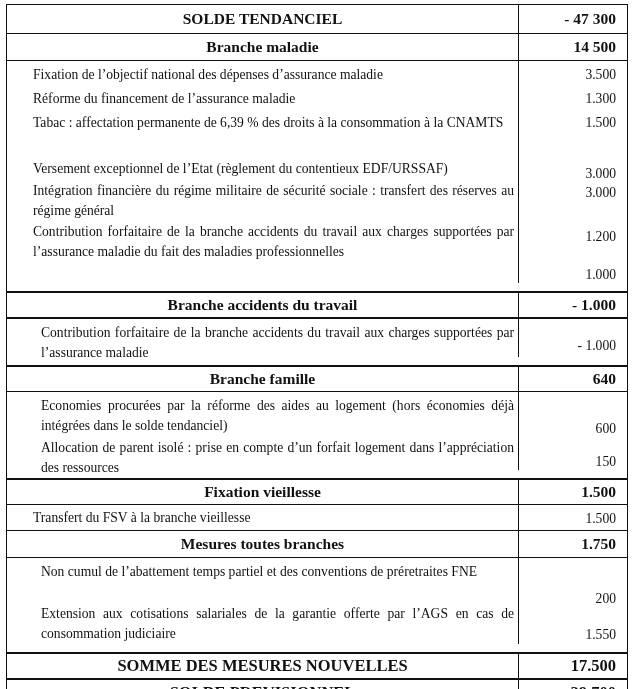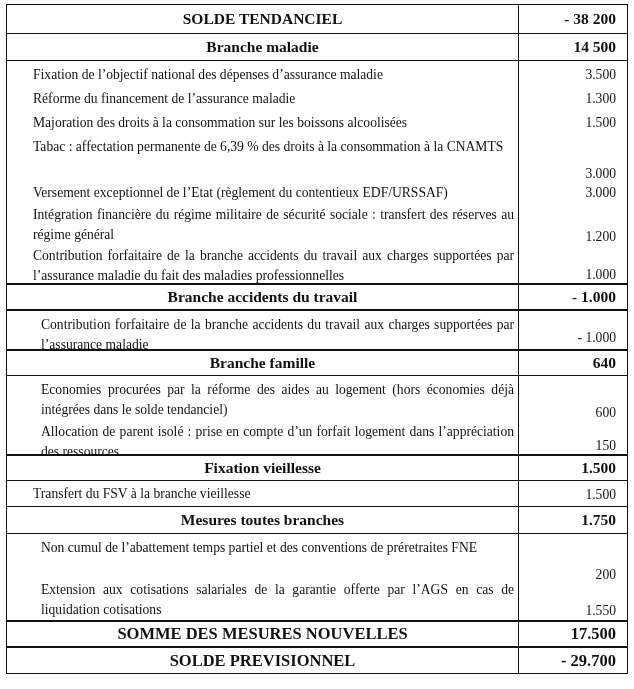--- a/index.html
+++ b/index.html
@@ -10,43 +10,42 @@
   .row { display: flex; border-top: 1.5px solid #111; box-sizing: border-box; }
   .row:first-child { border-top: none; }
   .row.thick { border-top: 2.5px solid #111; }
   .lbl { flex: 0 0 512px; border-right: 1.5px solid #111; box-sizing: border-box; }
   .val { flex: 1 1 auto; text-align: right; padding-right: 11px; box-sizing: border-box; }
   .head .lbl, .head .val { font-weight: bold; font-size: 15.5px; display: flex;
          align-items: center; }
   .head .lbl { justify-content: center; }
   .head .val { justify-content: flex-end; }
   .big .lbl, .big .val { font-size: 16.5px; }
-  .h28 { height: 28px; } .h27 { height: 27px; } .h26 { height: 26px; }
+  .h28 { height: 28px; } .h27 { height: 27px; } .h26 { height: 26px; margin-top: 8px; }
   .items .lbl { padding: 4px 4px 4px 26px; font-size: 13.6px; line-height: 19.5px; text-align: justify; }
   .items .val { font-size: 13.6px; line-height: 19.5px; padding-top: 4px; }
 </style>
 </head>
 <body>
 
 <div class="tbl">
 
   <div class="row head h28">
     <div class="lbl">SOLDE TENDANCIEL</div>
-    <div class="val">- 38 200</div>
+    <div class="val">- 47 300</div>
   </div>
 
   <div class="row head h27">
     <div class="lbl">Branche maladie</div>
     <div class="val">14 500</div>
   </div>
   <div class="row items" style="height:223px">
     <div class="lbl">
       <div style="height:24px">Fixation de l’objectif national des dépenses d’assurance maladie</div>
       <div style="height:24px">Réforme du financement de l’assurance maladie</div>
-      <div style="height:24px">Majoration des droits à la consommation sur les boissons alcoolisées</div>
       <div style="height:46px">Tabac : affectation permanente de 6,39 % des droits à la consommation à la CNAMTS</div>
       <div style="height:22px">Versement exceptionnel de l’Etat (règlement du contentieux EDF/URSSAF)</div>
       <div style="height:41px">Intégration financière du régime militaire de sécurité sociale : transfert des réserves au régime général</div>
       <div style="height:38px">Contribution forfaitaire de la branche accidents du travail aux charges supportées par l’assurance maladie du fait des maladies professionnelles</div>
     </div>
     <div class="val">
       <div style="height:24px">3.500</div>
       <div style="height:24px">1.300</div>
       <div style="height:24px">1.500</div>
       <div style="height:46px;display:flex;align-items:flex-end">
@@ -107,21 +106,21 @@
     </div>
   </div>
 
   <div class="row head h27">
     <div class="lbl">Mesures toutes branches</div>
     <div class="val">1.750</div>
   </div>
   <div class="row items" style="height:87px">
     <div class="lbl" style="padding-left:34px">
       <div style="height:42px">Non cumul de l’abattement temps partiel et des conventions de préretraites FNE</div>
-      <div style="height:40px">Extension aux cotisations salariales de la garantie offerte par l’AGS en cas de liquidation cotisations</div>
+      <div style="height:40px">Extension aux cotisations salariales de la garantie offerte par l’AGS en cas de consommation judiciaire</div>
     </div>
     <div class="val">
       <div style="height:46px;display:flex;align-items:flex-end">
           <span style="width:100%">200</span>
         </div>
       <div style="height:36px;display:flex;align-items:flex-end">
           <span style="width:100%">1.550</span>
         </div>
     </div>
   </div>

